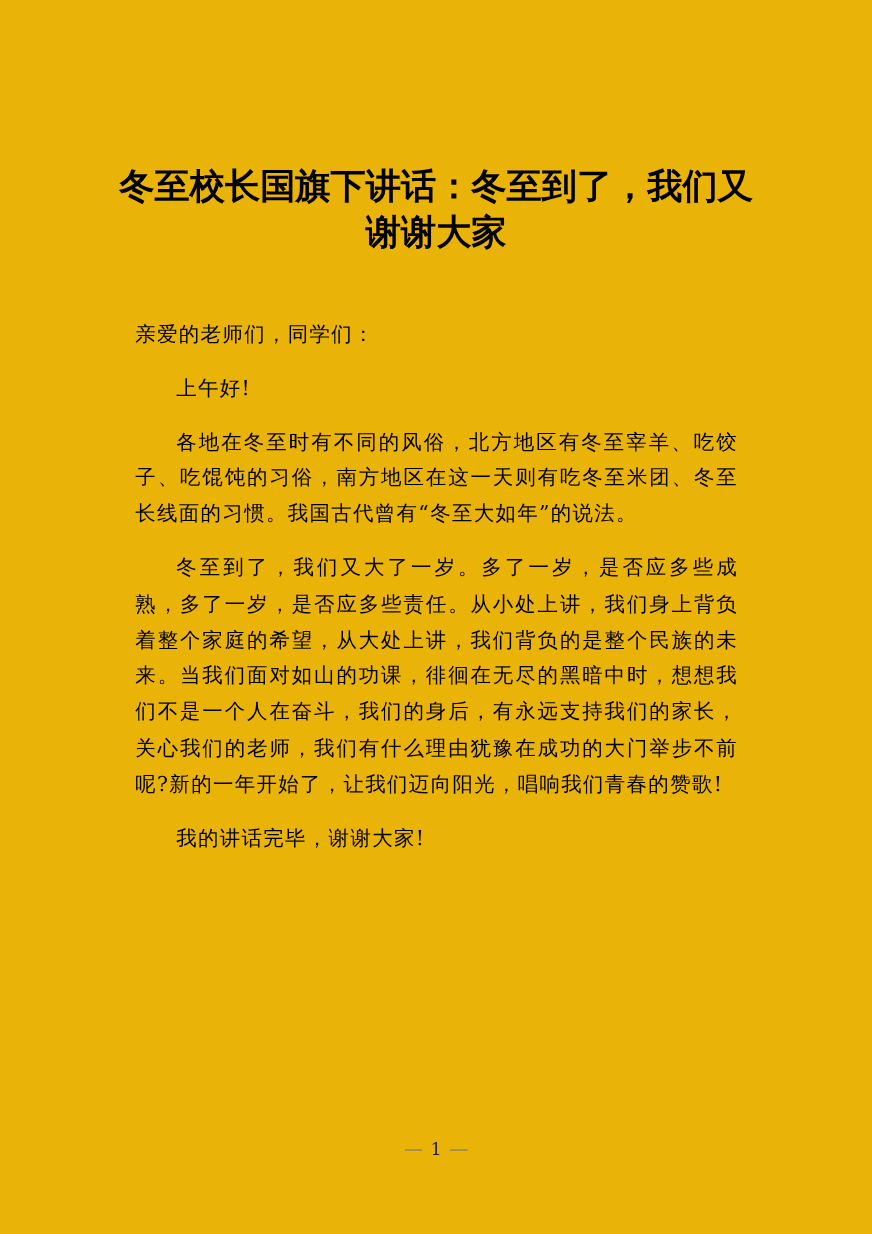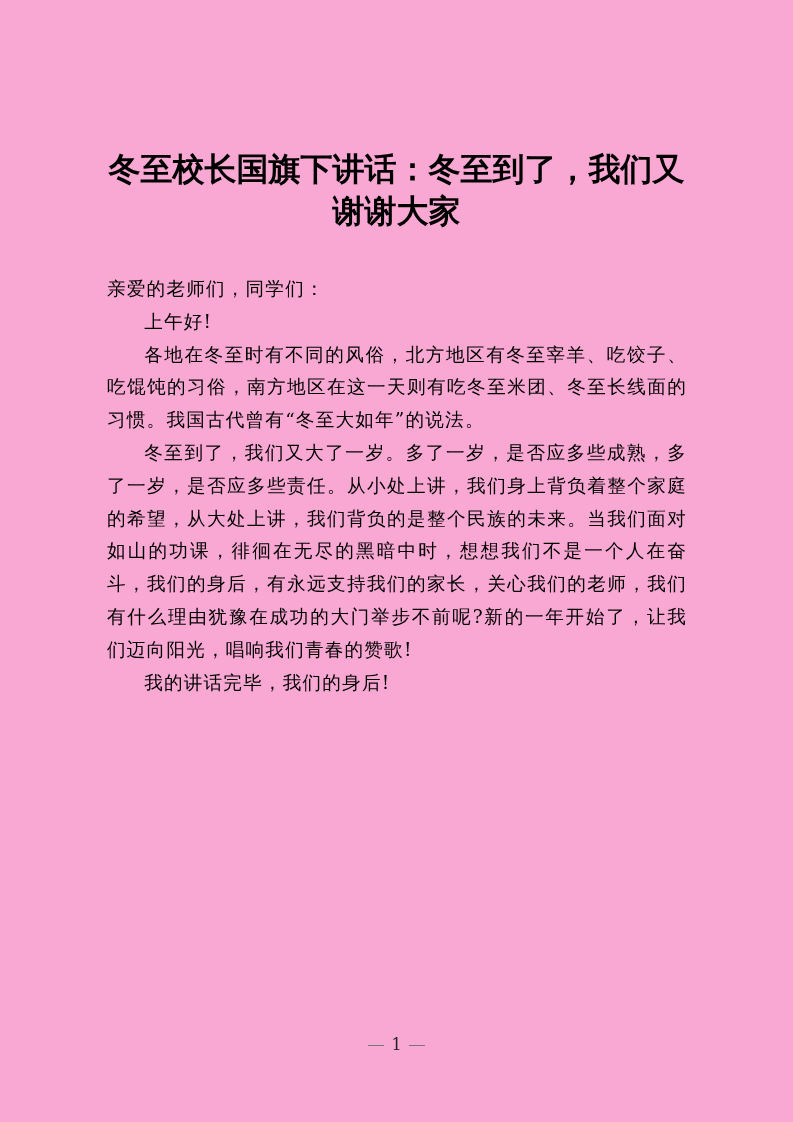--- a/index.html
+++ b/index.html
@@ -13,21 +13,21 @@
       position: relative;
       overflow: hidden;
       color: #000000;
     }
     .page {
       position: absolute;
       left: 0;
       top: 0;
       width: 793px;
       height: 1122px;
-      background: #f9a8d4;
+      background: #eab308;
     }
     .title {
       position: absolute;
       left: 100px;
       top: 148px;
       width: 593px;
       text-align: center;
       font-family: "DejaVu Sans", "Liberation Sans", sans-serif;
       font-weight: bold;
       font-size: 32px;
@@ -40,21 +40,21 @@
       left: 107px;
       top: 273px;
       width: 580px;
       font-family: "DejaVu Serif", "Liberation Serif", serif;
       font-size: 18.6px;
       line-height: 32.8px;
       letter-spacing: 1.2px;
       text-align: justify;
     }
     .body-text p {
-      margin: 0;
+      margin: 16px;
       padding: 0;
     }
     .body-text p.indent {
       text-indent: 2em;
     }
     .footer {
       position: absolute;
       left: 0;
       top: 1035px;
       width: 793px;
@@ -80,20 +80,20 @@
   <h1 class="title">
     <span>冬至校长国旗下讲话：冬至到了，我们又</span><br>
     <span>谢谢大家</span>
   </h1>
 
   <div class="body-text">
     <p>亲爱的老师们，同学们：</p>
     <p class="indent">上午好!</p>
     <p class="indent">各地在冬至时有不同的风俗，北方地区有冬至宰羊、吃饺子、吃馄饨的习俗，南方地区在这一天则有吃冬至米团、冬至长线面的习惯。我国古代曾有“冬至大如年”的说法。</p>
     <p class="indent">冬至到了，我们又大了一岁。多了一岁，是否应多些成熟，多了一岁，是否应多些责任。从小处上讲，我们身上背负着整个家庭的希望，从大处上讲，我们背负的是整个民族的未来。当我们面对如山的功课，徘徊在无尽的黑暗中时，想想我们不是一个人在奋斗，我们的身后，有永远支持我们的家长，关心我们的老师，我们有什么理由犹豫在成功的大门举步不前呢?新的一年开始了，让我们迈向阳光，唱响我们青春的赞歌!</p>
-    <p class="indent">我的讲话完毕，我们的身后!</p>
+    <p class="indent">我的讲话完毕，谢谢大家!</p>
   </div>
 
   <div class="footer">
     <span class="dash"></span><span>1</span><span class="dash"></span>
   </div>
 
 </div>
 
 </body></html>

